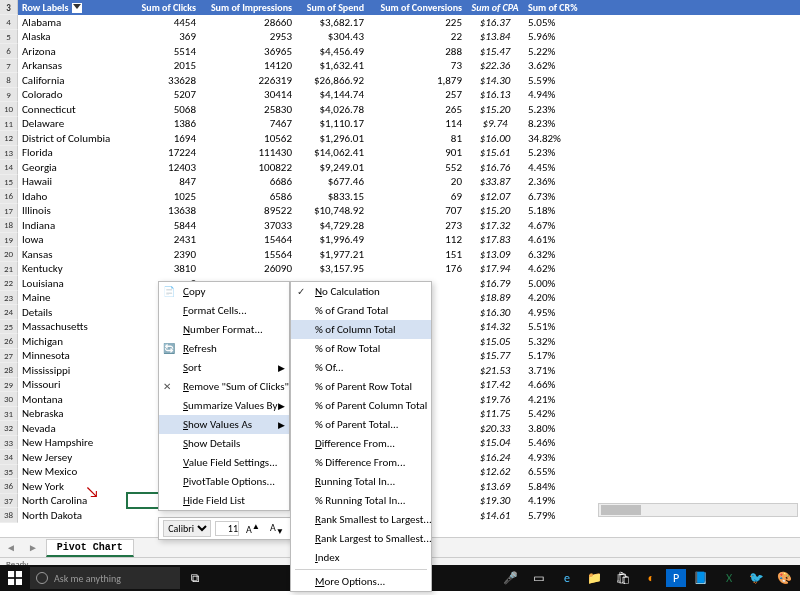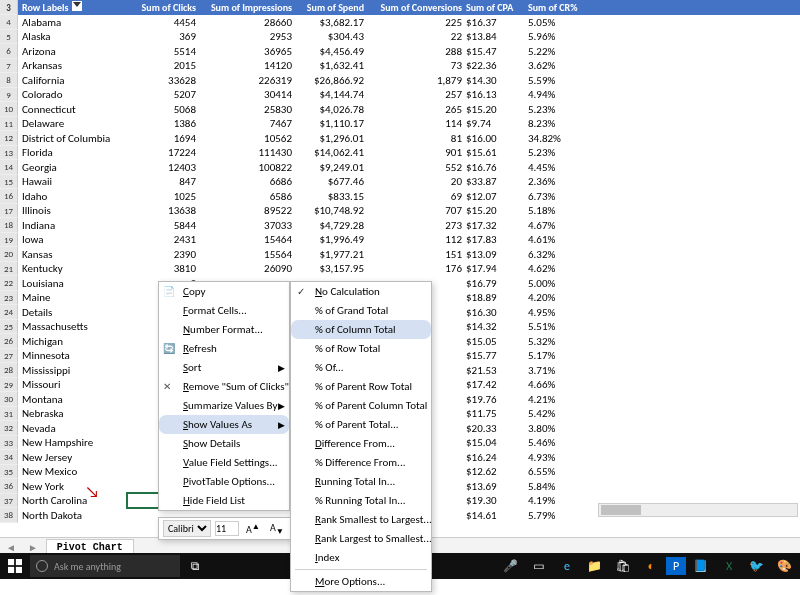--- a/index.html
+++ b/index.html
@@ -6,52 +6,52 @@
 body { background: #fff; width: 800px; height: 595px; overflow: hidden; position: relative; font-size: 11px; }
 .sheet { display: flex; flex-direction: column; height: 525px; }
 .header-row { display: flex; background: #4472C4; color: #fff; font-weight: bold; height: 15px; align-items: center; font-size: 10px; }
 .row { display: flex; height: 14.5px; align-items: center; font-size: 11px; }
 .rownum { width: 18px; text-align: center; background: #e6e6e6; border-right: 1px solid #ccc; border-bottom: 1px solid #eee; font-size: 9px; color: #333; flex-shrink: 0; height: 100%; display: flex; align-items: center; justify-content: center;}
 .c-label { width: 108px; padding-left: 4px; }
 .c-clicks { width: 74px; text-align: right; padding-right: 4px; }
 .c-impr { width: 96px; text-align: right; padding-right: 4px; }
 .c-spend { width: 72px; text-align: right; padding-right: 4px; }
 .c-conv { width: 98px; text-align: right; padding-right: 4px; }
-.c-cpa { width: 62px; text-align: left; padding-right: 4px; }
+.c-cpa { width: 62px; text-align: center; padding-right: 4px; font-style: italic; }
 .c-cr { width: 58px; text-align: left; padding-right: 4px; }
-.header-row .c-label { display:flex; align-items:flex-start; }
+.header-row .c-label { display:flex; align-items:center; }
 .filter-icon { display:inline-block; width:10px; height:10px; background:#fff; margin-left:3px; position:relative; }
 .filter-icon::after { content:''; position:absolute; left:1px; top:1px; border-left:4px solid transparent; border-right:4px solid transparent; border-top:5px solid #333; }
 .selected-cell { border: 2px solid #217346; background:#fff; }
 .arrow-mark { position:absolute; left:85px; top:482px; color:#c00000; font-size:16px; pointer-events:none; }
 
 .ctx-menu { position:absolute; background:#fff; border:1px solid #bbb; box-shadow:2px 2px 6px rgba(0,0,0,.2); font-size:11px; z-index:50; }
 .ctx-menu.m1 { left:158px; top:281px; width:132px; }
 .ctx-menu.m2 { left:290px; top:281px; width:142px; }
 .mitem { display:flex; align-items:center; padding:3px 4px 3px 24px; position:relative; cursor:default; white-space:nowrap; }
-.mitem.highlight { background:#d5e1f2;border-radius:7px; }
+.mitem.highlight { background:#d5e1f2; }
 .mitem .mi-icon { position:absolute; left:4px; width:14px; font-size:10px; color:#555; }
 .mitem .arrow { position:absolute; right:4px; font-size:9px; }
 .mcheck { position:absolute; left:6px; font-size:10px; color:#333; }
 .msep { height:1px; background:#d0d0d0; margin:2px 4px; }
 
 .mini-toolbar { position:absolute; left:158px; top:517px; background:#fff; border:1px solid #bbb; box-shadow:2px 2px 6px rgba(0,0,0,.2); display:flex; align-items:center; padding:2px 4px; gap:4px; font-size:10px; z-index:40; }
-.mini-toolbar select, .mini-toolbar input { font-size:10px; border:1px solid #ccc; }
+.mini-toolbar select, .mini-toolbar input { font-size:10px; border:1px solid #ccc;text-align:right; }
 .mini-toolbar .btn { padding:1px 3px; cursor:default; }
 
 .sheet-tabs { position:absolute; left:0; bottom:38px; width:800px; height:20px; background:#f3f3f3; border-top:1px solid #ccc; display:flex; align-items:center; font-size:10px; }
 .tab-nav { padding:0 6px; color:#888; }
 .tab { padding:2px 10px; border:1px solid #ccc; background:#fff; margin-left:2px; }
 .tab.active { border-bottom:2px solid #217346; font-weight:bold;font-family:Liberation Mono, monospace; }
 .scroll-h { position:absolute; right:2px; bottom:40px; width:200px; height:14px; background:#eee; border:1px solid #ccc; }
 .scroll-h .thumb { position:absolute; left:2px; width:40px; height:10px; top:1px; background:#c0c0c0; }
 
 .status { position:absolute; left:0; bottom:26px; width:800px; height:12px; background:#f3f3f3; border-top:1px solid #ccc; font-size:9px; padding-left:6px; display:flex; align-items:center; color:#555; }
 
-.taskbar { position:absolute; left:0; bottom:16px; width:800px; height:26px; background:#101010; display:flex; align-items:center; gap:2px; padding:0 2px; }
+.taskbar { position:absolute; left:0; bottom:4px; width:800px; height:26px; background:#101010; display:flex; align-items:center; gap:2px; padding:0 2px; }
 .tb-item { width:26px; height:22px; display:flex; align-items:center; justify-content:center; color:#fff; font-size:12px; }
 .tb-search { display:flex; align-items:center; background:#2b2b2b; color:#9a9a9a; height:22px; padding:0 6px; width:150px; font-size:10px; gap:6px; }
 .tb-search .cortana { width:12px; height:12px; border:1.5px solid #9a9a9a; border-radius:50%; }
 .tb-item.start svg { width:14px; height:14px; }
 .tb-spacer { flex:1; }
 </style>
 </head>
 <body>
 
 <div class="sheet">

